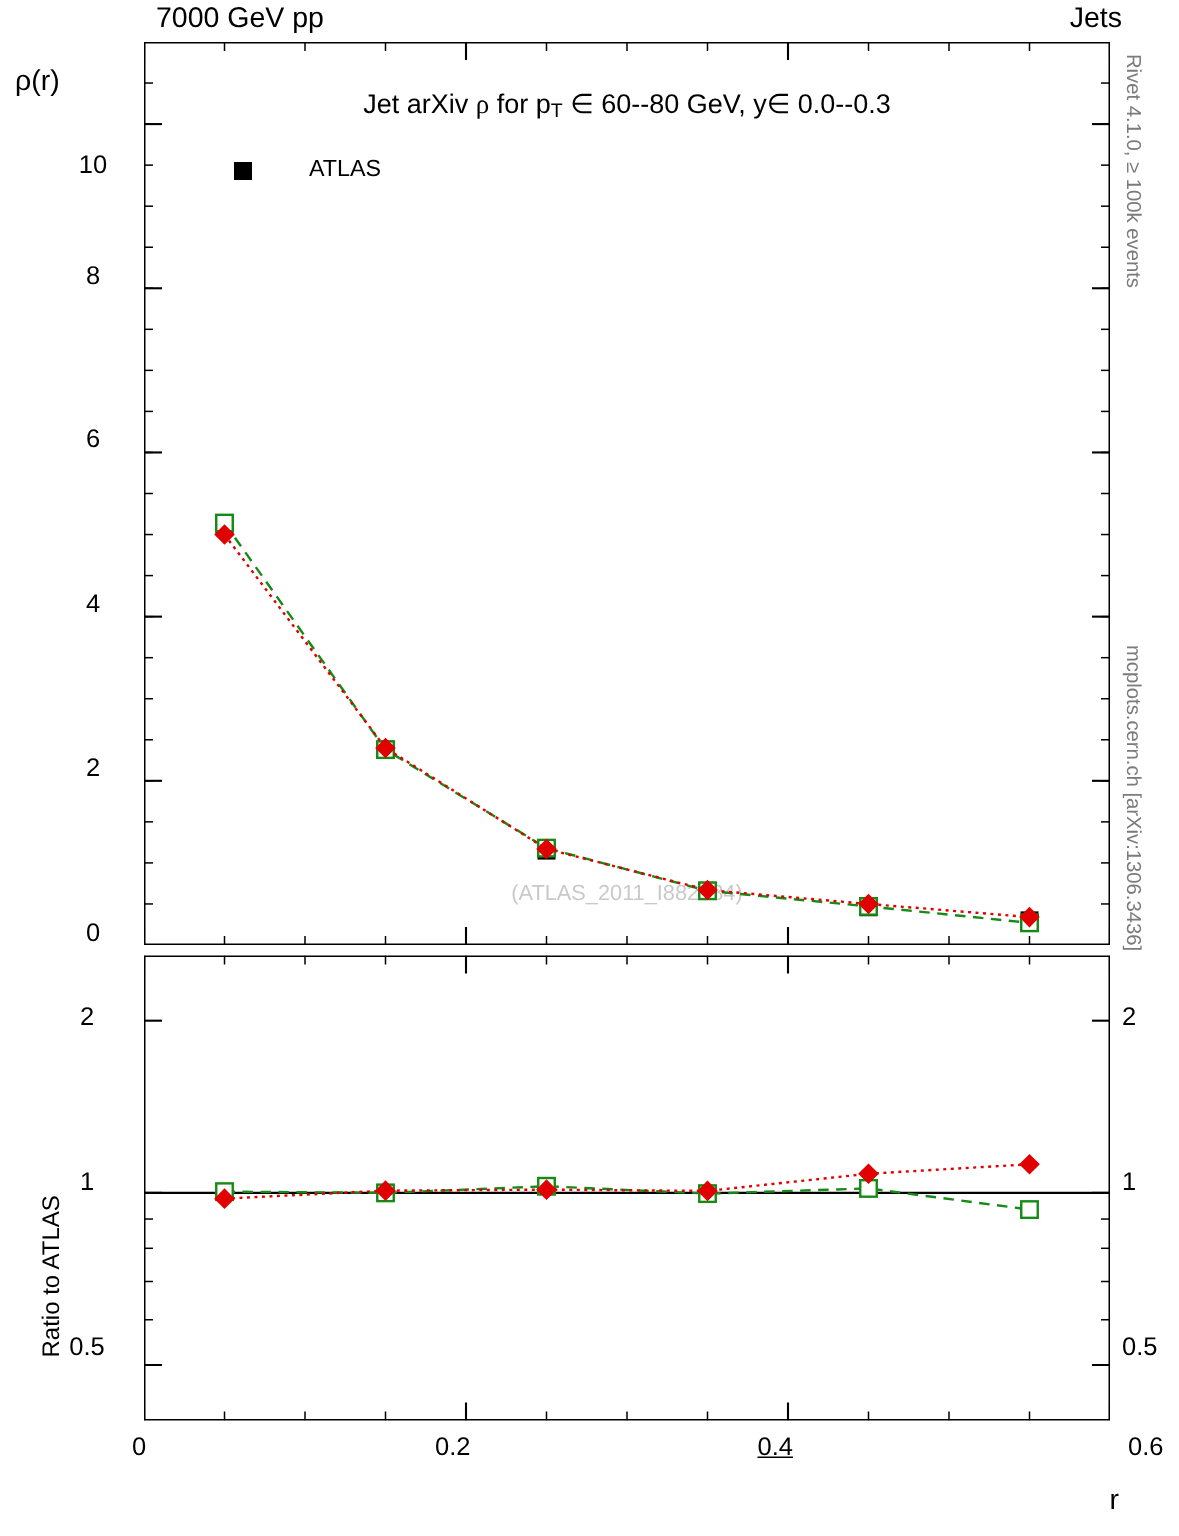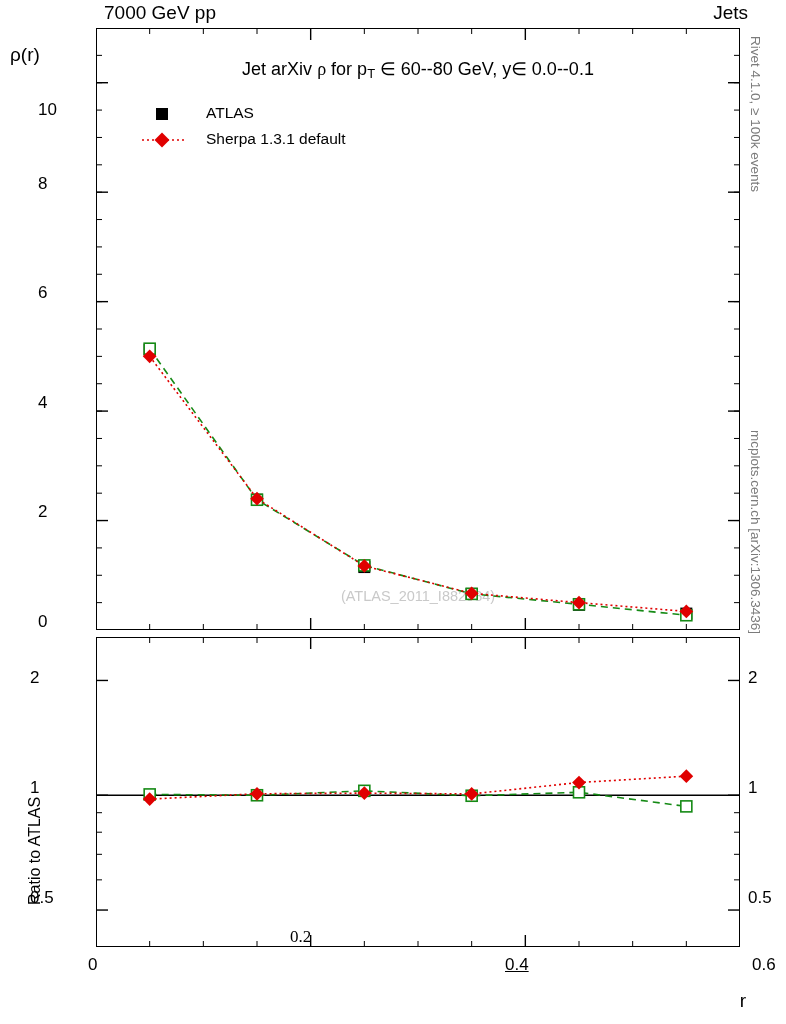--- a/index.html
+++ b/index.html
@@ -71,21 +71,21 @@
     font-size: 16px;
     transform-origin: 0 0;
     white-space: nowrap;
   }
 
   
   .tick {
     font-size: 17px;
     white-space: nowrap;
   }
-  .tick.y { text-align: left; }
+  .tick.y { text-align: center; }
 
   
   #legend {
     left: 140px; top: 104px;
     font-size: 15.5px;
   }
   .leg-row {
     display: flex;
     height: 26px;
   }
@@ -116,47 +116,38 @@
   <div class="abs hdr-right nosel">Jets</div>
 
   <div class="abs vtext nosel" style="left:763px; top:36px; transform: rotate(90deg);">Rivet 4.1.0, ≥ 100k events</div>
   <div class="abs vtext nosel" style="left:763px; top:430px; transform: rotate(90deg);">mcplots.cern.ch [arXiv:1306.3436]</div>
 
   <div class="abs frame" id="main-frame"></div>
 
   <div class="abs ylabel-main nosel">ρ(r)</div>
 
   <div class="abs plot-title nosel">
-    <span>Jet arXiv </span><span style="font-family:'Liberation Serif', serif;">ρ</span><span> for p</span><span style="font-size:13px; vertical-align:-3px;">T</span><span> ∈ 60--80 GeV, y∈ 0.0--0.1</span>
+    <span>Jet arXiv </span><span style="font-family:'Liberation Serif', serif;">ρ</span><span> for p</span><span style="font-size:13px; vertical-align:-3px;">T</span><span> ∈ 60--80 GeV, y∈ 0.0--0.3</span>
   </div>
 
   <div class="abs tick y nosel" style="left:38px; width:48px; top:612px;">0</div>
   <div class="abs tick y nosel" style="left:38px; width:48px; top:502px;">2</div>
   <div class="abs tick y nosel" style="left:38px; width:48px; top:393px;">4</div>
   <div class="abs tick y nosel" style="left:38px; width:48px; top:283px;">6</div>
   <div class="abs tick y nosel" style="left:38px; width:48px; top:174px;">8</div>
   <div class="abs tick y nosel" style="left:38px; width:48px; top:100px;">10</div>
 
   <div class="abs" id="legend">
     <div class="leg-row">
       <span class="leg-mark">
         <svg width="60" height="20" viewBox="0 0 60 20">
           <rect x="16" y="4" width="12" height="12" fill="#000000"></rect>
         </svg>
       </span>
       <span class="leg-label">ATLAS</span>
-    </div>
-    <div class="leg-row">
-      <span class="leg-mark">
-        <svg width="60" height="20" viewBox="0 0 60 20">
-          <line x1="2" y1="10" x2="44" y2="10" stroke="#e00000" stroke-width="1.6" stroke-dasharray="2,3"></line>
-          <polygon points="22,2.5 29.5,10 22,17.5 14.5,10" fill="#e00000"></polygon>
-        </svg>
-      </span>
-      <span class="leg-label">Sherpa 1.3.1 default</span>
     </div>
   </div>
 
   <div class="abs watermark nosel">(ATLAS_2011_I882984)</div>
 
   <svg class="abs" id="main-svg" style="left:96px; top:28px;" width="644" height="602">
       <g>
         <line x1="0" y1="492.54545454545456" x2="12" y2="492.54545454545456" stroke="#000" stroke-width="1.4"></line>
         <line x1="644" y1="492.54545454545456" x2="632" y2="492.54545454545456" stroke="#000" stroke-width="1.4"></line>
         <line x1="0" y1="383.0909090909091" x2="12" y2="383.0909090909091" stroke="#000" stroke-width="1.4"></line>
@@ -364,19 +355,19 @@
   <div class="abs tick y nosel" style="left:30px; width:56px; top:778px;">1</div>
   <div class="abs tick y nosel" style="left:30px; width:56px; top:888px;">0.5</div>
 
   <div class="abs tick nosel" style="left:748px; top:668px;">2</div>
   <div class="abs tick nosel" style="left:748px; top:778px;">1</div>
   <div class="abs tick nosel" style="left:748px; top:888px;">0.5</div>
 
   <div class="abs ylabel-ratio nosel" style="left:26px; top:905px; transform: rotate(-90deg);">Ratio to ATLAS</div>
 
   <div class="abs tick nosel" style="left:88px; top:955px;">0</div>
-  <div class="abs tick nosel" style="left:290px; top:927px;font-family:Liberation Serif, serif;">0.2</div>
+  <div class="abs tick nosel" style="left:290px; top:955px;">0.2</div>
   <div class="abs tick nosel" style="left:505px; top:955px;text-decoration:underline;">0.4</div>
   <div class="abs tick nosel" style="left:752px; top:955px;">0.6</div>
 
   <div class="abs xlabel nosel">r</div>
 
 </div>
 
 </body></html>

